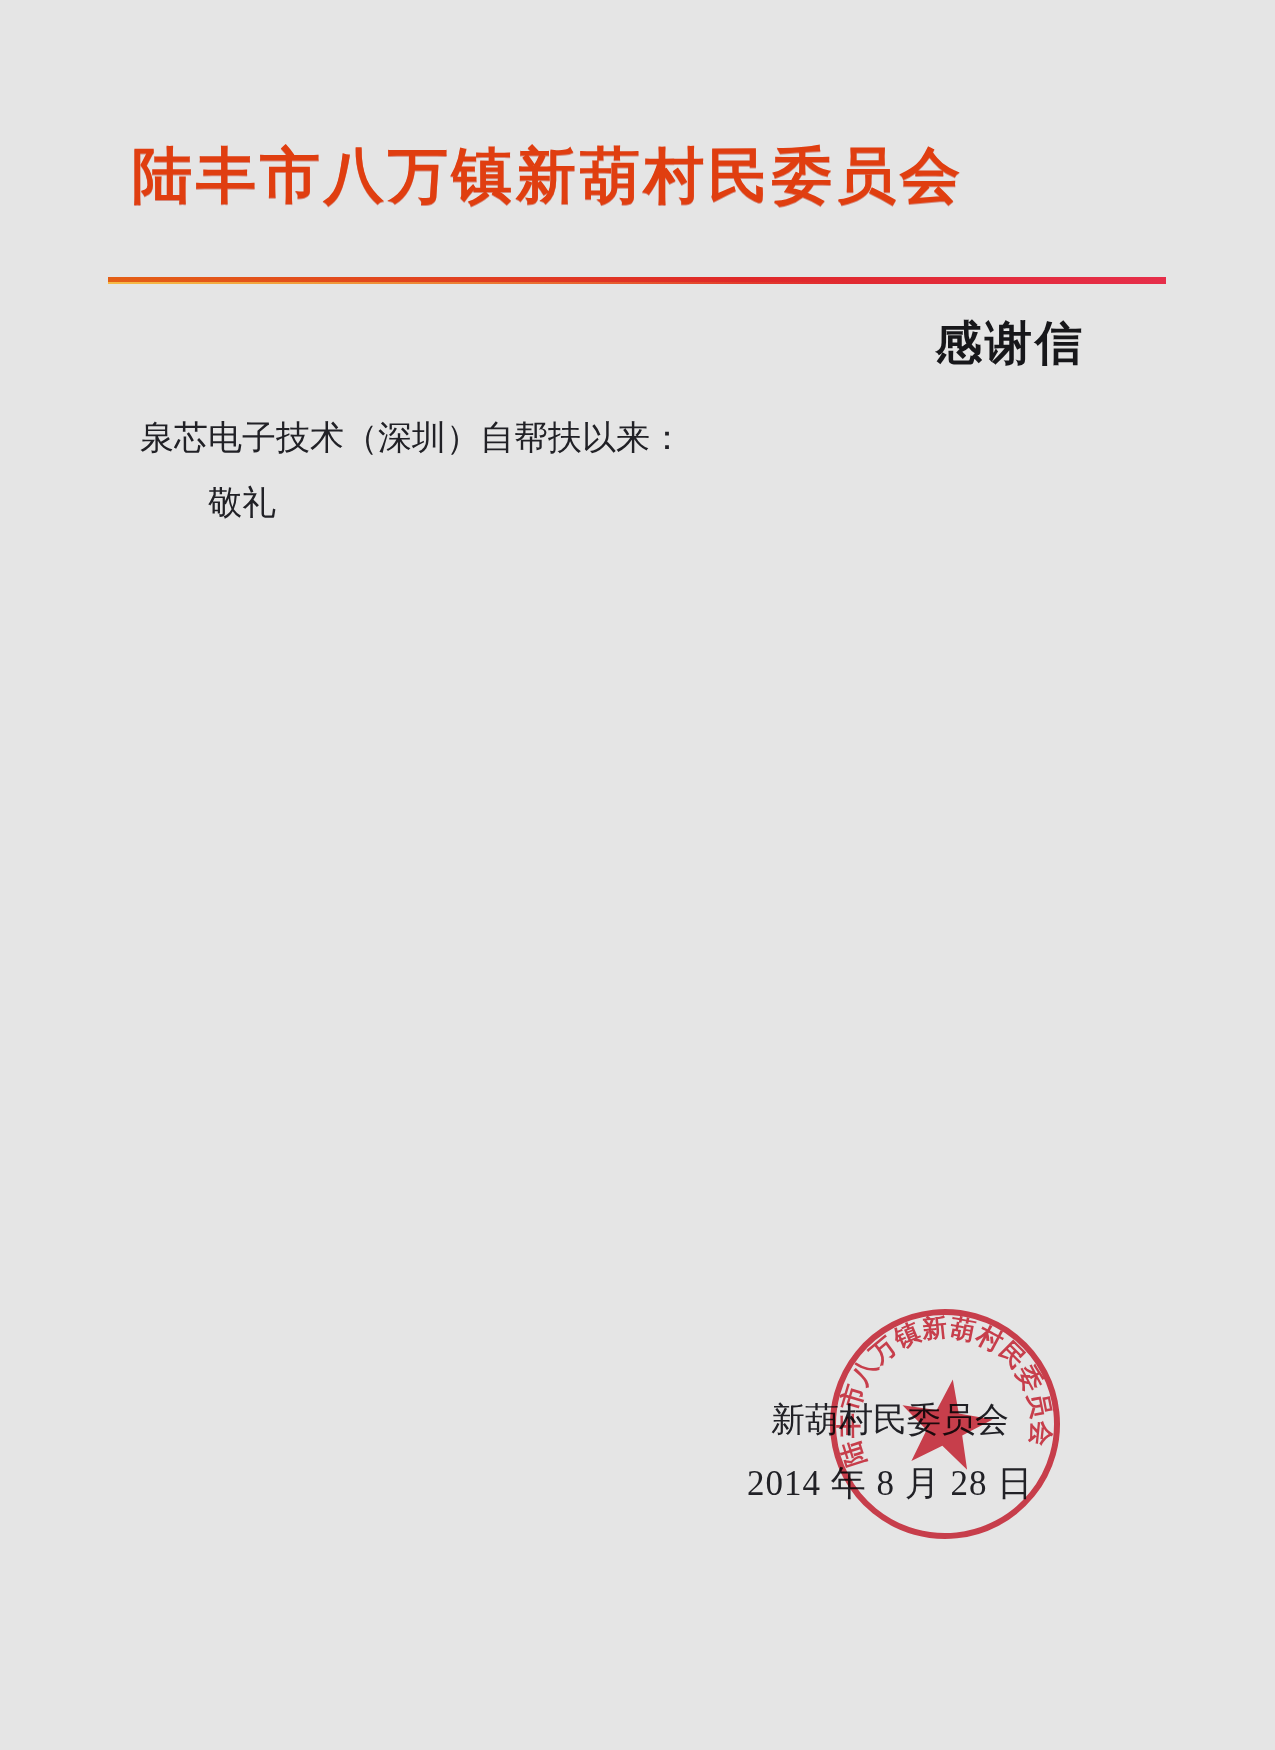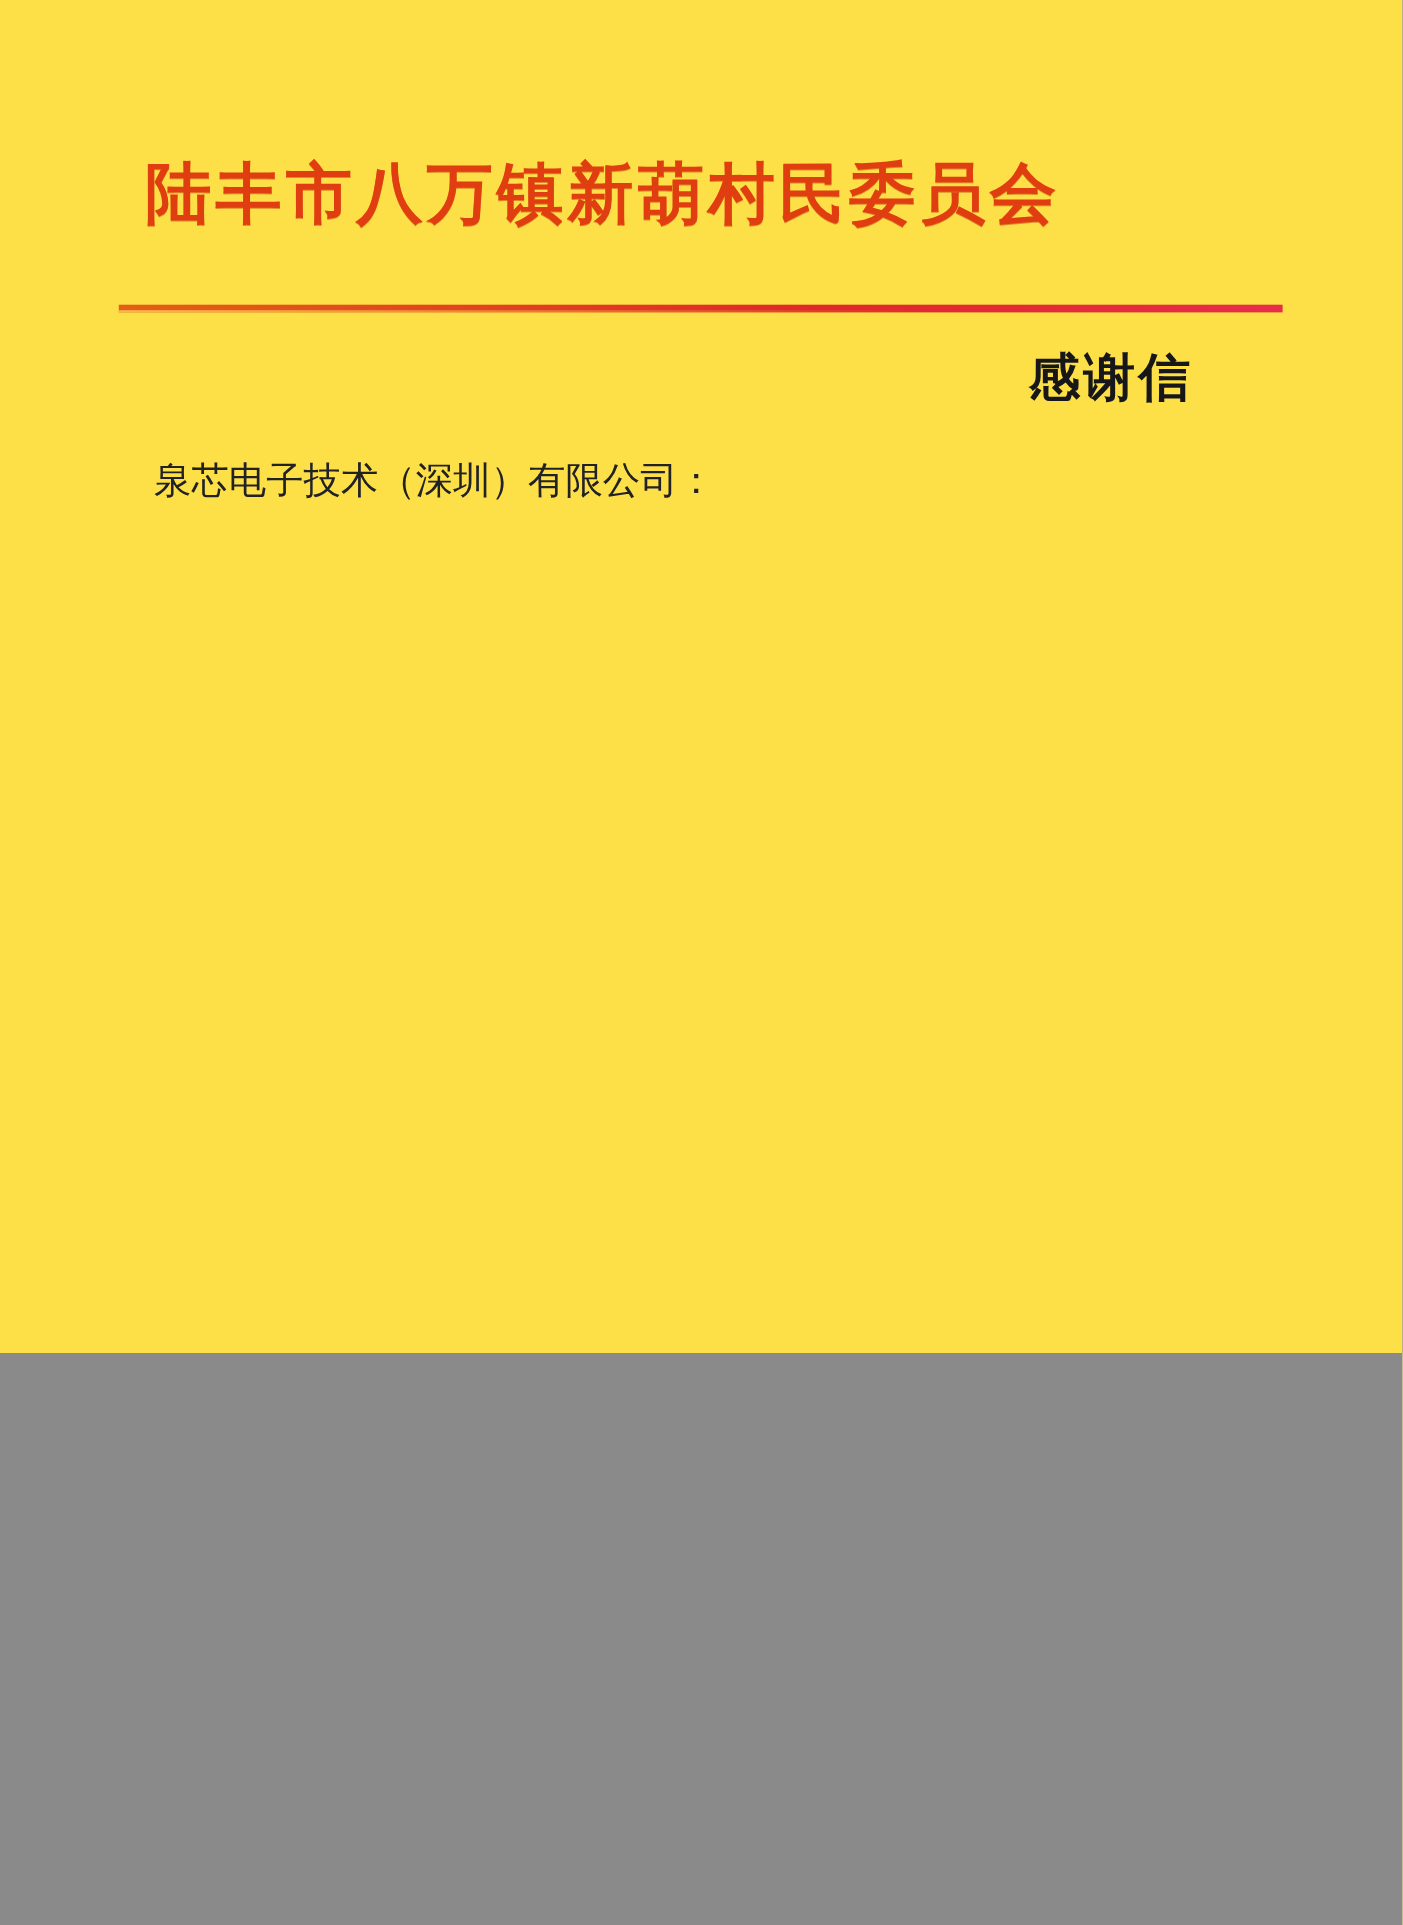--- a/index.html
+++ b/index.html
@@ -1,20 +1,20 @@
 <!DOCTYPE html>
 <html><head>
 <meta charset="utf-8">
 <style>
   html,body{margin:0;padding:0;background:#8a8a8a;}
   .page{
     position:relative;
-    width:1275px;height:1230px;
+    width:1275px;height:1750px;
     margin:0 auto;
-    background:#fde047;
+    background:#e5e5e5;
     overflow:hidden;
     font-family:"Liberation Serif","DejaVu Serif",serif;
     color:#1d1d1f;
   }
   
   .letterhead{
     position:absolute;top:128px;left:132px;width:1010px;
     font-size:60px;font-weight:bold;line-height:96px;
     letter-spacing:4px;
     color:#e03e10;
@@ -73,21 +73,22 @@
 
 <div class="page">
 
   <div class="letterhead">陆丰市八万镇新葫村民委员会</div>
 
   <div class="rule"></div>
 
   <div class="title">感谢信</div>
 
   <div class="body">
-    <p class="salutation">泉芯电子技术（深圳）有限公司：</p>
+    <p class="salutation">泉芯电子技术（深圳）自帮扶以来：</p>
+    <p class="closing">敬礼</p>
   </div>
 
   <div class="sign-block">
     <div class="org">新葫村民委员会</div>
     <div class="date">2014 年 8 月 28 日</div>
   </div>
 
   <svg class="seal" viewBox="0 0 260 260">
     <circle class="ring" cx="130" cy="130" r="112"></circle>
     <polygon class="ink" points="142.4,86.6 144.8,121.0 177.9,130.5 145.9,143.3 147.2,177.8 125.1,151.4 92.7,163.2 111.0,134.0 89.7,106.9 123.2,115.3"></polygon>

